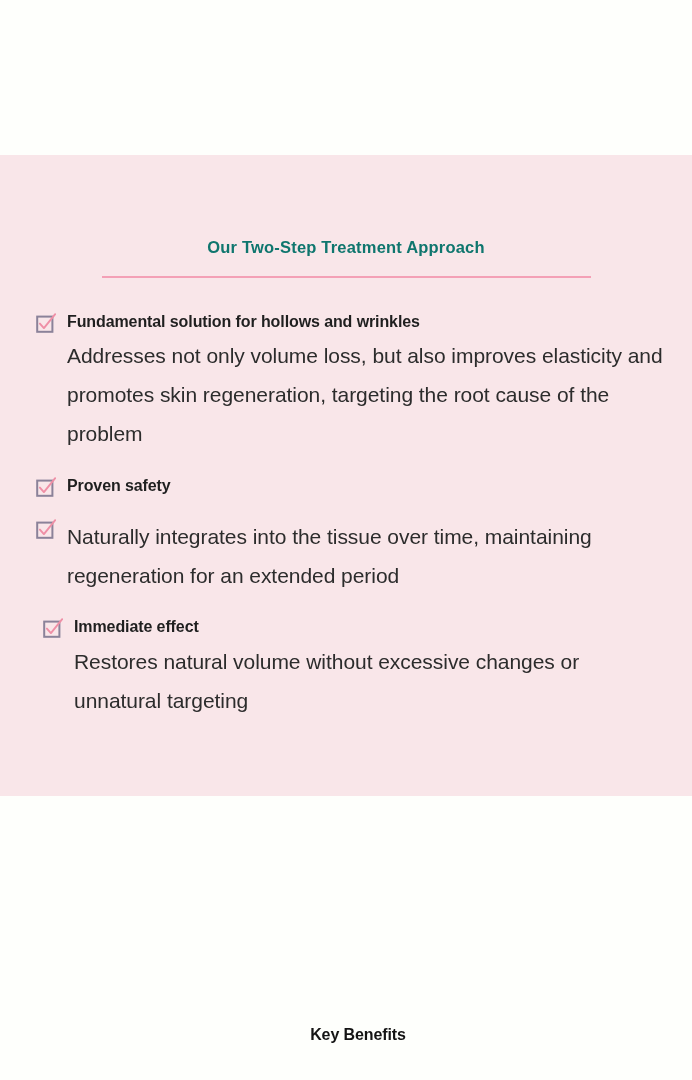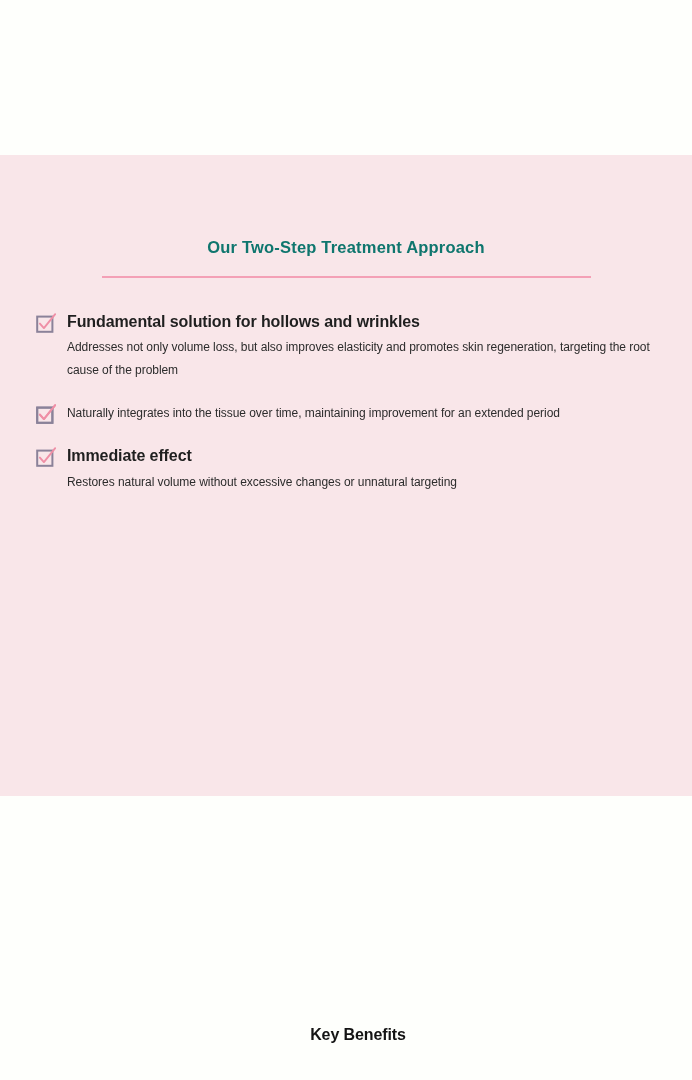--- a/index.html
+++ b/index.html
@@ -60,20 +60,21 @@
     margin-top: 33px;
   }
 
   .benefit-item {
     padding: 0 21px 0 36px;
     position: relative;
     margin-bottom: 21px;
   }
   .benefit-item:last-child {
     margin-bottom: 0;
+    margin-left: 7px;
   }
 
   .check-icon {
     position: absolute;
     left: 36px;
     top: 2px;
     width: 20px;
     height: 20px;
     display: block;
   }
@@ -83,21 +84,21 @@
     font-size: 16px;
     font-weight: bold;
     color: #1f1f1f;
     line-height: 1.35;
     margin-left: 31px;
     letter-spacing: -0.1px;
   }
 
   .benefit-desc {
     display: block;
-    font-size: 12px;
+    font-size: 21px;
     font-weight: normal;
     color: #2c2c2c;
     line-height: 1.86;
     margin-left: 31px;
     margin-top: 4px;
     letter-spacing: -0.05px;
   }
 
   
   .bottom-area {
@@ -144,30 +145,31 @@
       <span class="benefit-desc">Addresses not only volume loss, but also improves elasticity and promotes skin regeneration, targeting the root cause of the problem</span>
     </li>
 
     <li class="benefit-item">
       <span class="check-icon">
         <svg viewBox="0 0 20 20" width="20" height="20" xmlns="http://www.w3.org/2000/svg">
           <rect x="1.2" y="3.6" width="15.2" height="15.2" fill="none" stroke="#8b8299" stroke-width="2"></rect>
           <path d="M3.9 10.6 L7.9 15.1 L19.2 1.2" fill="none" stroke="#ef8fa6" stroke-width="1.9" stroke-linecap="round" stroke-linejoin="round"></path>
         </svg>
       </span>
+      <span class="benefit-title">Proven safety</span>
     </li>
 
     <li class="benefit-item">
       <span class="check-icon">
         <svg viewBox="0 0 20 20" width="20" height="20" xmlns="http://www.w3.org/2000/svg">
           <rect x="1.2" y="3.6" width="15.2" height="15.2" fill="none" stroke="#8b8299" stroke-width="2"></rect>
           <path d="M3.9 10.6 L7.9 15.1 L19.2 1.2" fill="none" stroke="#ef8fa6" stroke-width="1.9" stroke-linecap="round" stroke-linejoin="round"></path>
         </svg>
       </span>
-      <span class="benefit-desc">Naturally integrates into the tissue over time, maintaining improvement for an extended period</span>
+      <span class="benefit-desc">Naturally integrates into the tissue over time, maintaining regeneration for an extended period</span>
     </li>
 
     <li class="benefit-item">
       <span class="check-icon">
         <svg viewBox="0 0 20 20" width="20" height="20" xmlns="http://www.w3.org/2000/svg">
           <rect x="1.2" y="3.6" width="15.2" height="15.2" fill="none" stroke="#8b8299" stroke-width="2"></rect>
           <path d="M3.9 10.6 L7.9 15.1 L19.2 1.2" fill="none" stroke="#ef8fa6" stroke-width="1.9" stroke-linecap="round" stroke-linejoin="round"></path>
         </svg>
       </span>
       <span class="benefit-title">Immediate effect</span>

